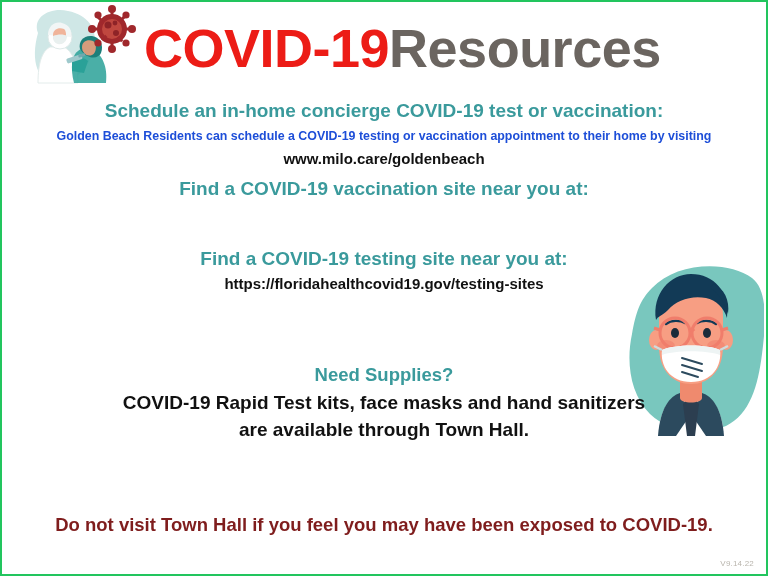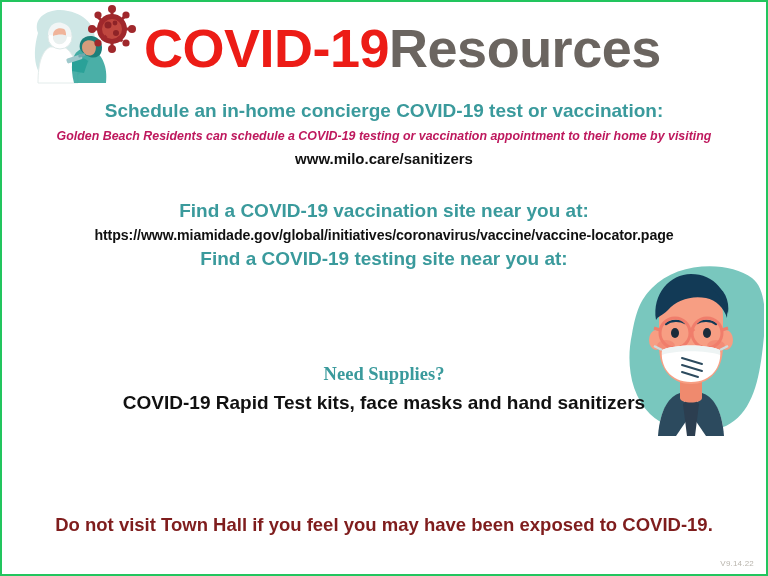--- a/index.html
+++ b/index.html
@@ -52,27 +52,26 @@
   .title .t-gray { color: #6b6560; font-weight: bold; }
 
   
   .block { text-align: center; padding: 0 12px; }
   .heading {
     color: #3a9a9c;
     font-weight: bold;
     font-size: 19px;
     line-height: 1.18;
   }
-  .heading.smaller { font-size: 18.5px; font-family: Liberation Serif, serif; }
+  .heading.smaller { font-size: 18.5px; }
   .body-line {
-    color: #be185d;
+    color: #1d4ed8;
     font-weight: bold;
     font-size: 12.4px;
     line-height: 1.3;
-    font-style: italic;
   }
   .url {
     color: #111111;
     font-weight: bold;
     font-size: 15px;
     line-height: 1.3;
   }
   .url.long { font-size: 14.2px; letter-spacing: -0.1px; }
   .supply-line {
     color: #111111;
@@ -91,21 +90,21 @@
     position: absolute;
     right: 12px;
     bottom: 6px;
     font-size: 8px;
     color: #b9b5ad;
     letter-spacing: 0.2px;
   }
 
   
   .s-schedule { position: absolute; left: 0; right: 0; top: 98px; text-align: center; }
-  .s-vaxsite  { position: absolute; left: 0; right: 0; top: 198px; }
+  .s-vaxsite  { position: absolute; left: 0; right: 0; top: 176px; }
   .s-testsite { position: absolute; left: 0; right: 0; top: 246px; }
   .s-supplies { position: absolute; left: 0; right: 0; top: 362px; }
   .s-request  { position: absolute; left: 0; right: 0; top: 454px; }
   .s-warning  { position: absolute; left: 0; right: 0; top: 512px; }
 
   .gap-1 { height: 6px; }
   .gap-2 { height: 4px; }
 
   
   .person-art {
@@ -235,38 +234,39 @@
         <path d="M102 96 L110 92" stroke="#cfdcdc" stroke-width="2.5" fill="none"></path>
       </g>
     </svg>
   </div>
 
   <div class="s-schedule block">
     <div class="heading">Schedule an in-home concierge COVID-19 test or vaccination:</div>
     <div class="gap-1"></div>
     <div class="body-line">Golden Beach Residents can schedule a COVID-19 testing or vaccination appointment to their home by visiting</div>
     <div class="gap-2"></div>
-    <div class="url">www.milo.care/sanitizers</div>
+    <div class="url">www.milo.care/goldenbeach</div>
   </div>
 
   <div class="s-vaxsite block">
     <div class="heading">Find a COVID-19 vaccination site near you at:</div>
     <div class="gap-2"></div>
-    <div class="url long">https://www.miamidade.gov/global/initiatives/coronavirus/vaccine/vaccine-locator.page</div>
   </div>
 
   <div class="s-testsite block">
     <div class="heading">Find a COVID-19 testing site near you at:</div>
     <div class="gap-2"></div>
+    <div class="url">https://floridahealthcovid19.gov/testing-sites</div>
   </div>
 
   <div class="s-supplies block">
     <div class="heading smaller">Need Supplies?</div>
     <div class="gap-2"></div>
     <div class="supply-line">COVID-19  Rapid Test kits, face masks and hand sanitizers</div>
+    <div class="supply-line">are available through Town Hall.</div>
   </div>
 
 
   <div class="s-warning">
     <div class="warning">Do not visit Town Hall if you feel you may have been exposed to COVID-19.</div>
   </div>
 
   <div class="version">V9.14.22</div>
 
 </div>

